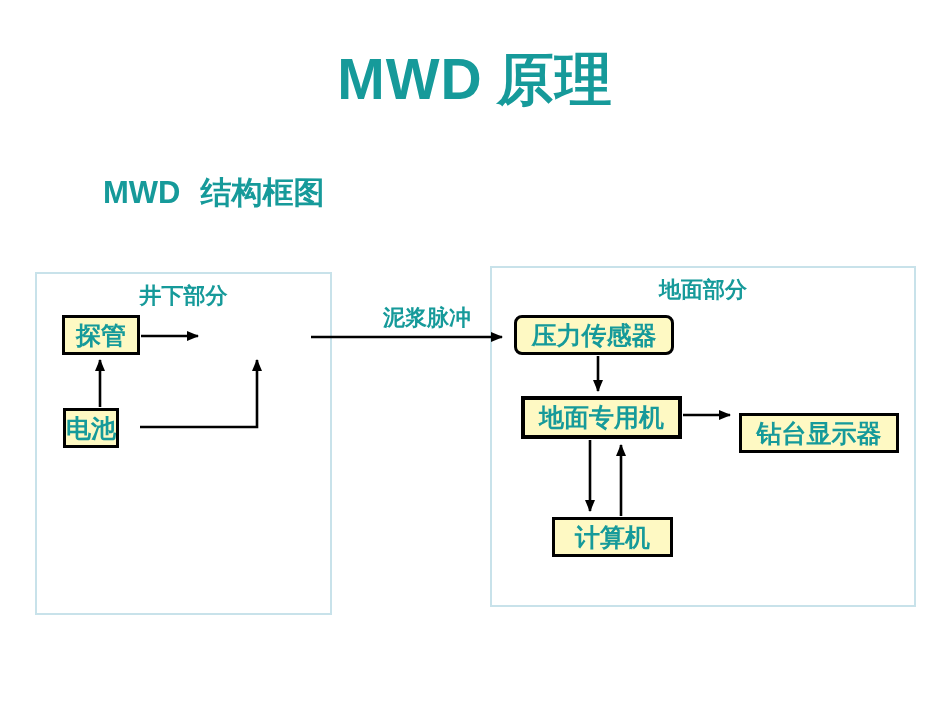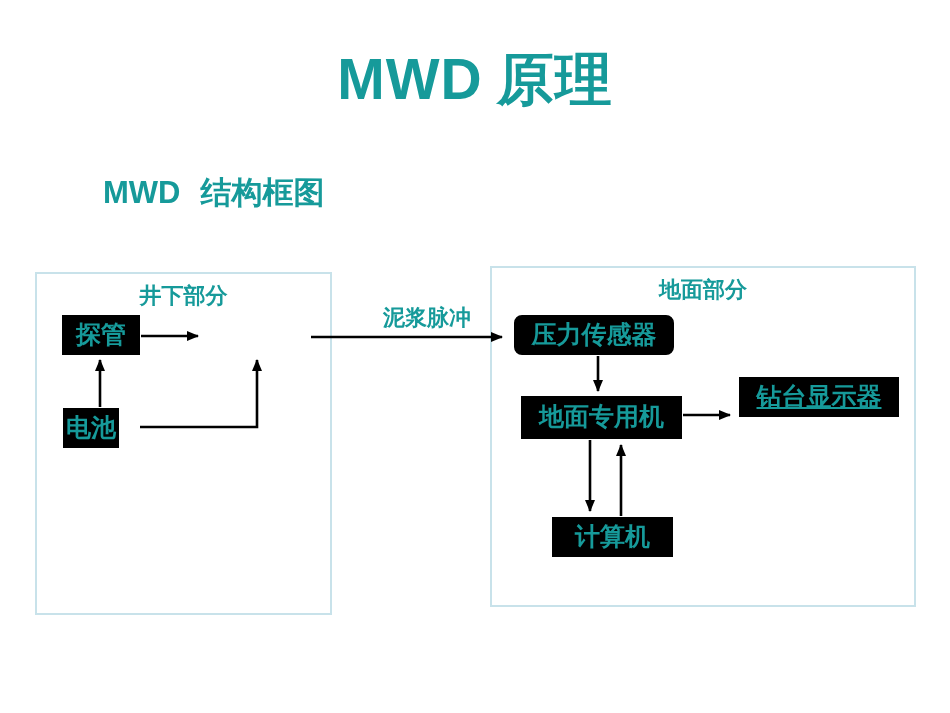--- a/index.html
+++ b/index.html
@@ -74,36 +74,36 @@
   svg.wires line, svg.wires polyline {
     stroke: #000000;
     stroke-width: 2.6;
     fill: none;
   }
 
   .node {
     position: absolute;
     box-sizing: border-box;
     border: 3px solid #000000;
-    background: #000000;
+    background: #fef9c3;
     display: flex;
-    align-items: flex-start;
+    align-items: center;
     justify-content: center;
     font-weight: bold;
     font-size: 25px;
     color: #169a9a;
     font-family: "DejaVu Serif", serif;
     white-space: nowrap;
   }
   .node.probe          { left: 62px;  top: 315px; width: 78px;  height: 40px; }
   .node.pulser         { left: 211px; top: 316px; width: 99px;  height: 38px; }
   .node.battery        { left: 63px;  top: 408px; width: 56px;  height: 40px; }
   .node.pressure-sensor{ left: 514px; top: 315px; width: 160px; height: 40px; border-radius: 8px; }
   .node.surface-unit   { left: 521px; top: 396px; width: 161px; height: 43px; border-width: 4px; }
-  .node.rig-display    { left: 739px; top: 377px; width: 160px; height: 40px; text-decoration: underline; }
+  .node.rig-display    { left: 739px; top: 413px; width: 160px; height: 40px; }
   .node.computer       { left: 552px; top: 517px; width: 121px; height: 40px; }
 
   .edge-label {
     position: absolute;
     left: 376px;
     top: 303px;
     width: 102px;
     text-align: center;
     font-weight: bold;
     font-size: 22px;

